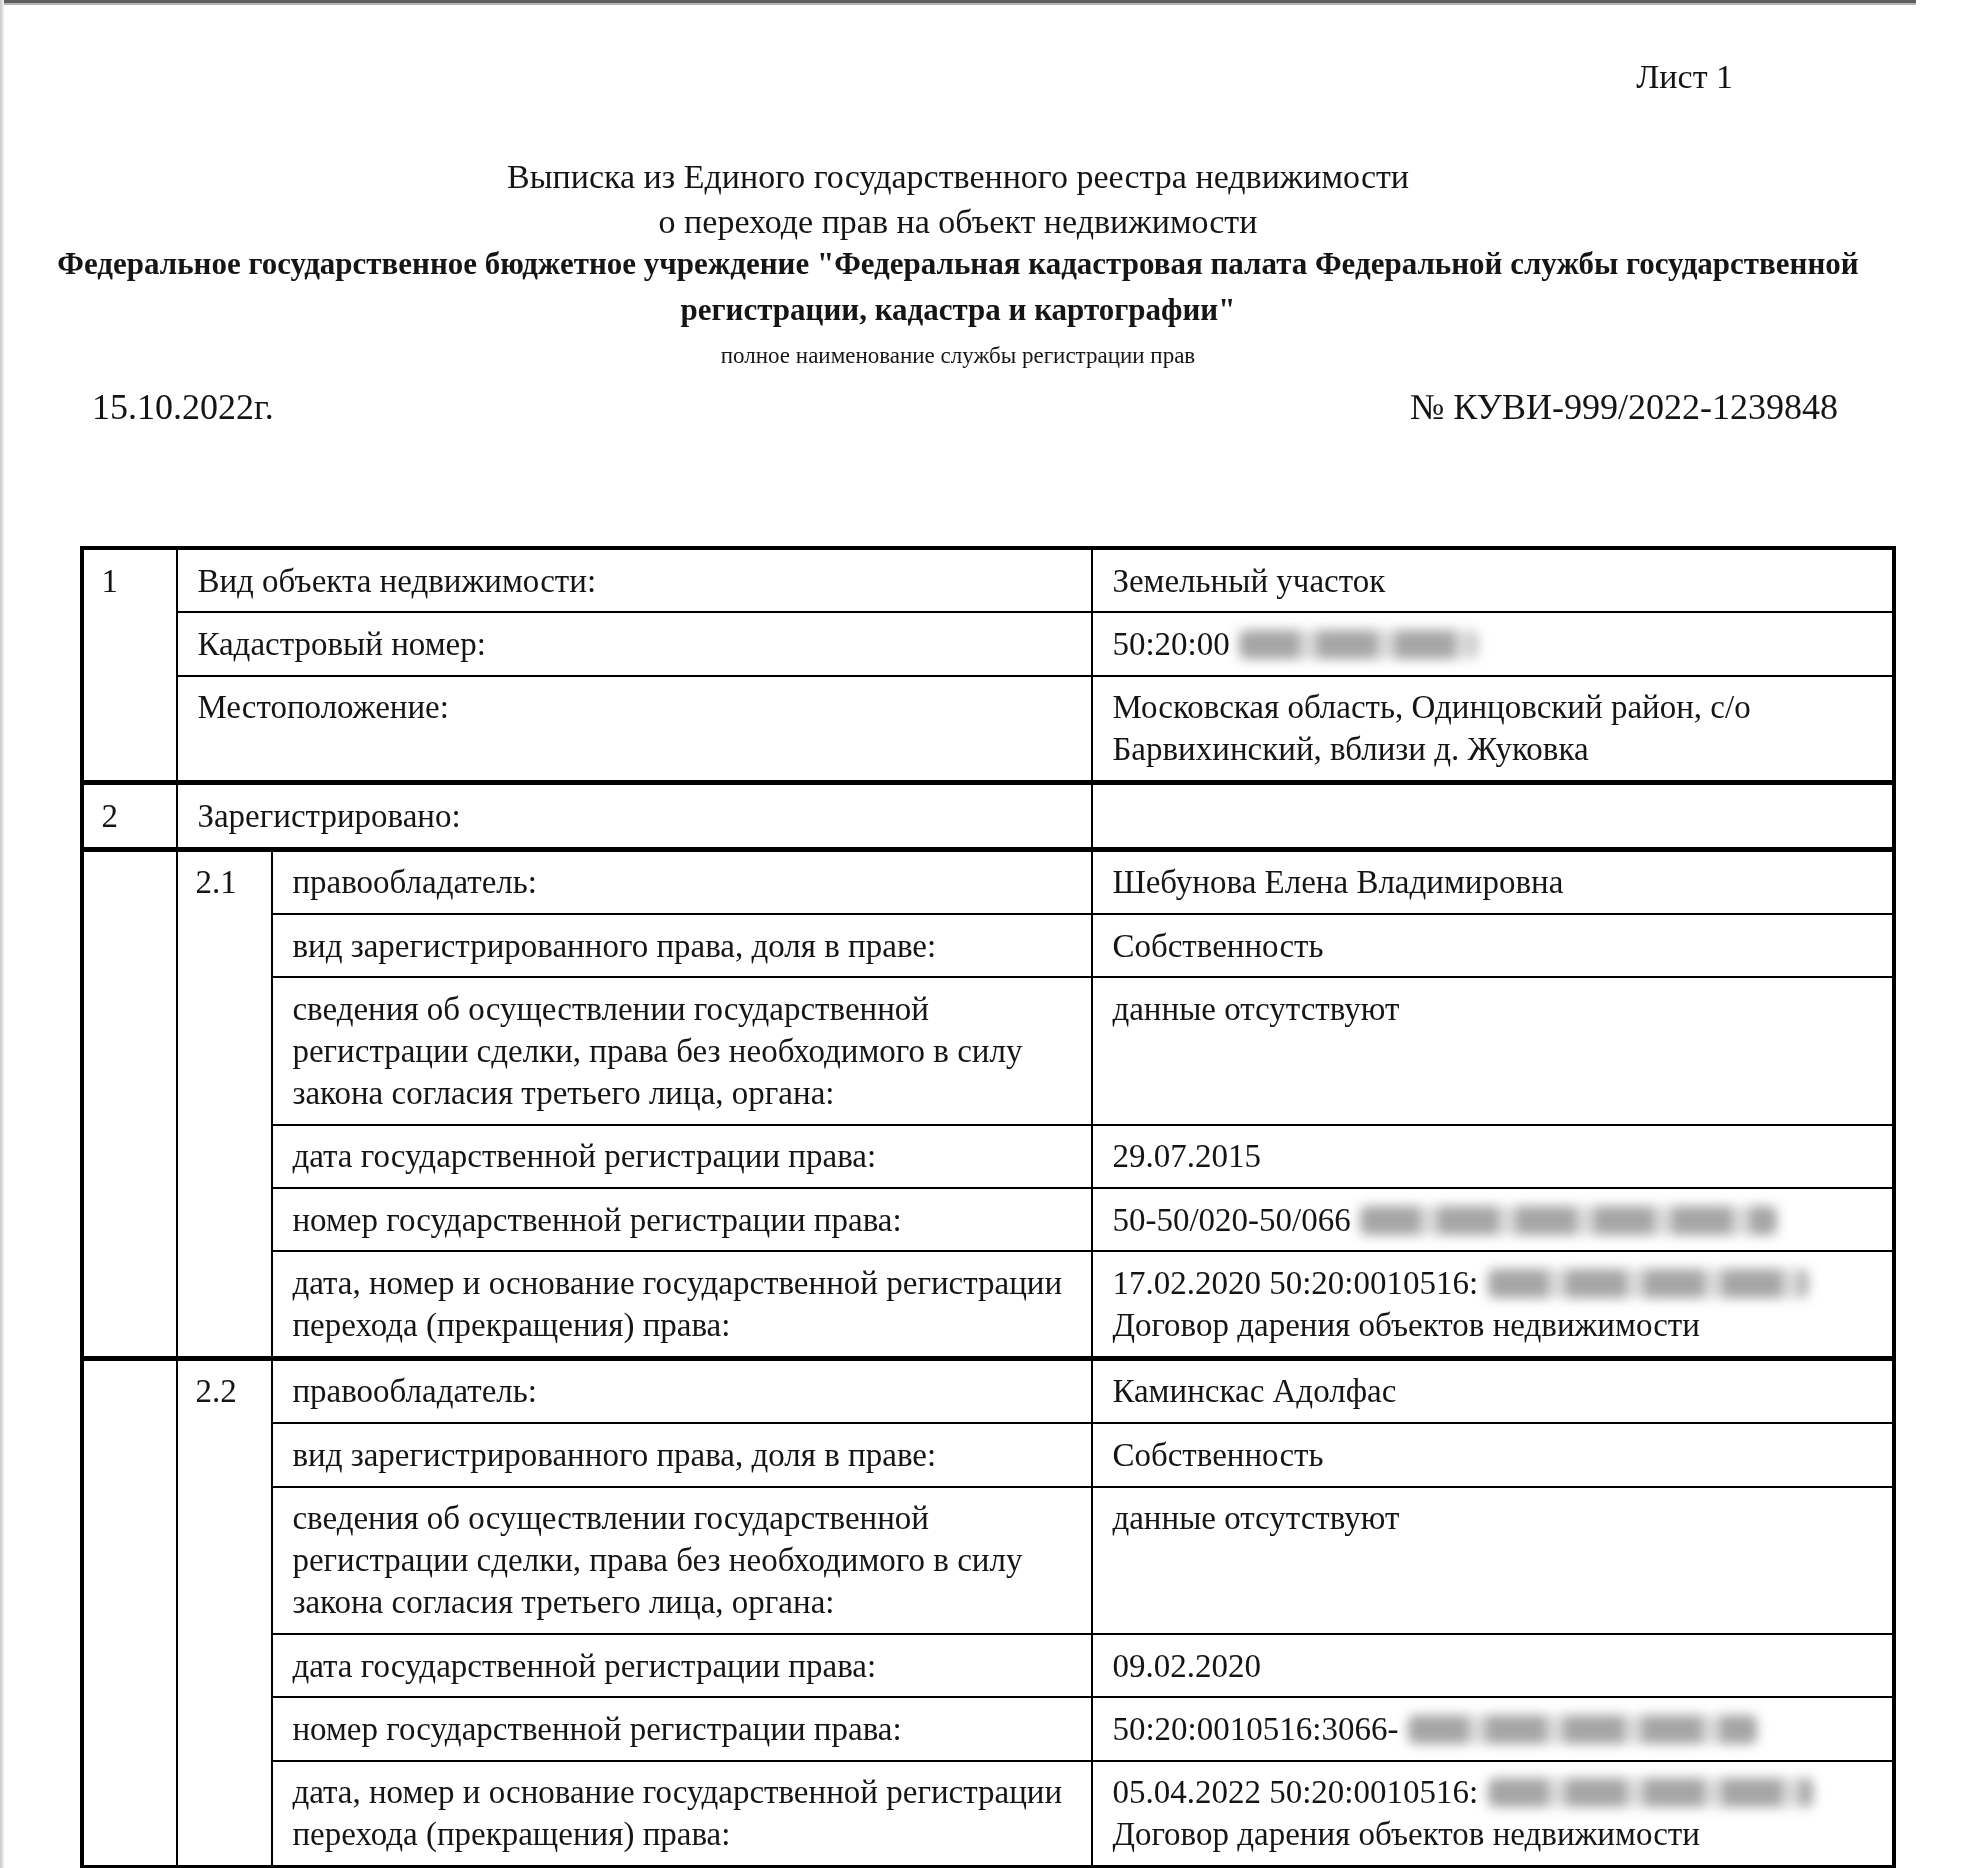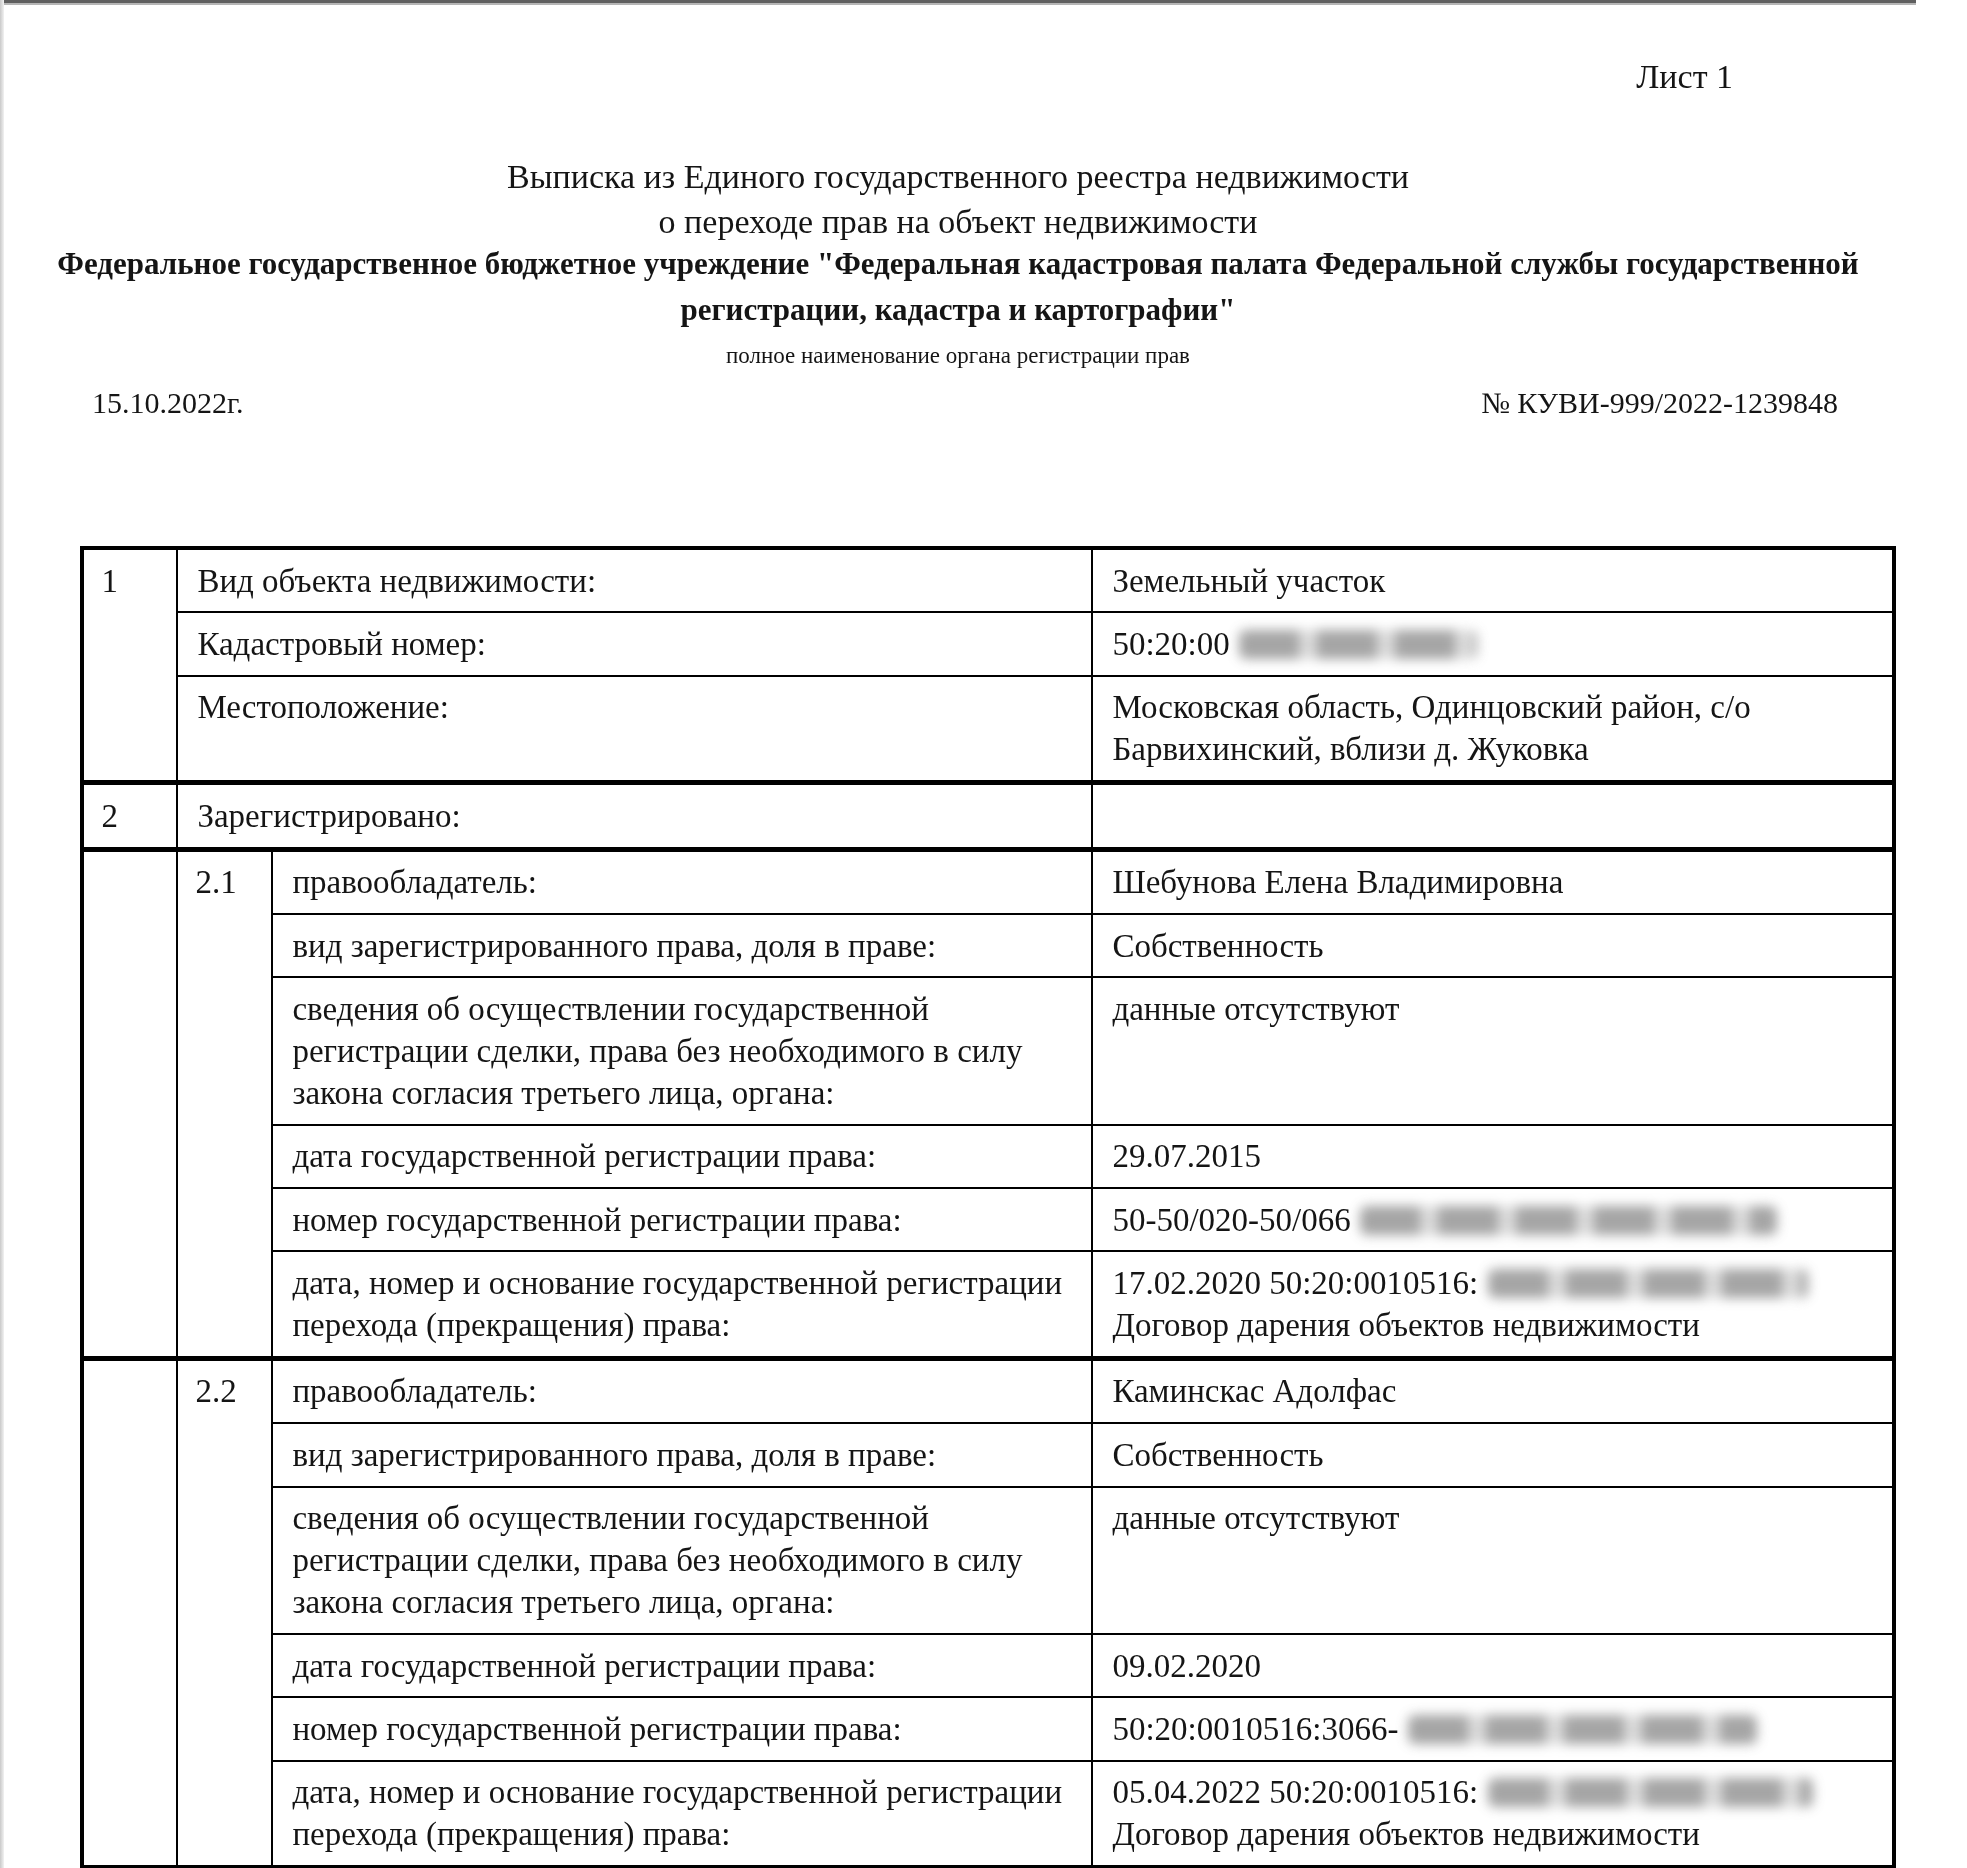--- a/index.html
+++ b/index.html
@@ -34,21 +34,21 @@
   .org-line{
     text-decoration-thickness:2.9px;
     text-underline-offset:7.8px;
   }
   .org-caption{
     font-size:23px;font-weight:normal;margin-top:8.7px;line-height:27px;
   }
   .meta-row{
     position:absolute;top:386px;left:92px;right:78px;
     display:flex;justify-content:space-between;
-    font-size:30px;
+    font-size:36px;
   }
   .intro{
     position:absolute;top:479px;left:92px;width:1785px;
     font-size:34px;line-height:43px;white-space:pre-wrap;
   }
   table.reg-table{
     position:absolute;top:546px;left:80px;
     border-collapse:collapse;table-layout:fixed;
     border:4.9px solid #000;
   }
@@ -81,21 +81,21 @@
   <div class="sheet-label">Лист 1</div>
 
   <div class="doc-title">
     <div>Выписка из Единого государственного реестра недвижимости</div>
     <div>о переходе прав на объект недвижимости</div>
   </div>
 
   <div class="org-block">
     <div class="org-line">Федеральное государственное бюджетное учреждение "Федеральная кадастровая палата Федеральной службы государственной</div>
     <div class="org-line">регистрации, кадастра и картографии"</div>
-    <div class="org-caption">полное наименование органа регистрации прав</div>
+    <div class="org-caption">полное наименование службы регистрации прав</div>
   </div>
 
   <div class="meta-row">
     <span>15.10.2022г.</span>
     <span>№ КУВИ-999/2022-1239848</span>
   </div>
 
   <div class="intro">
   </div>
 

